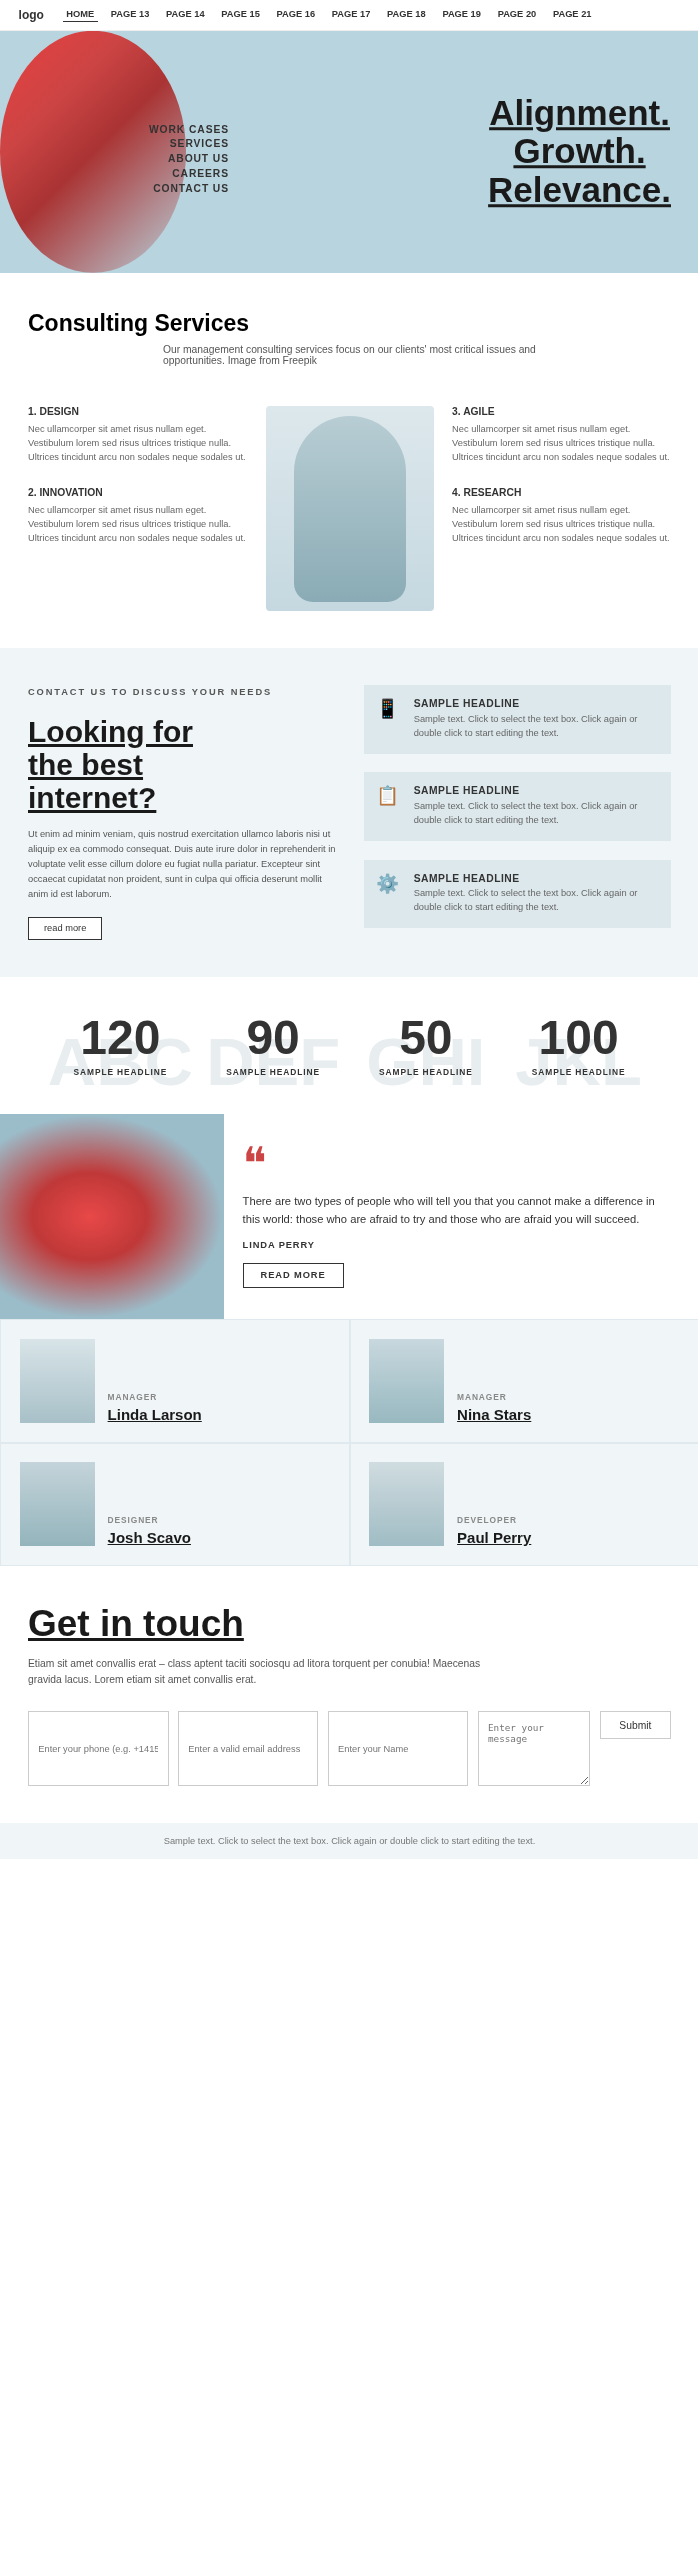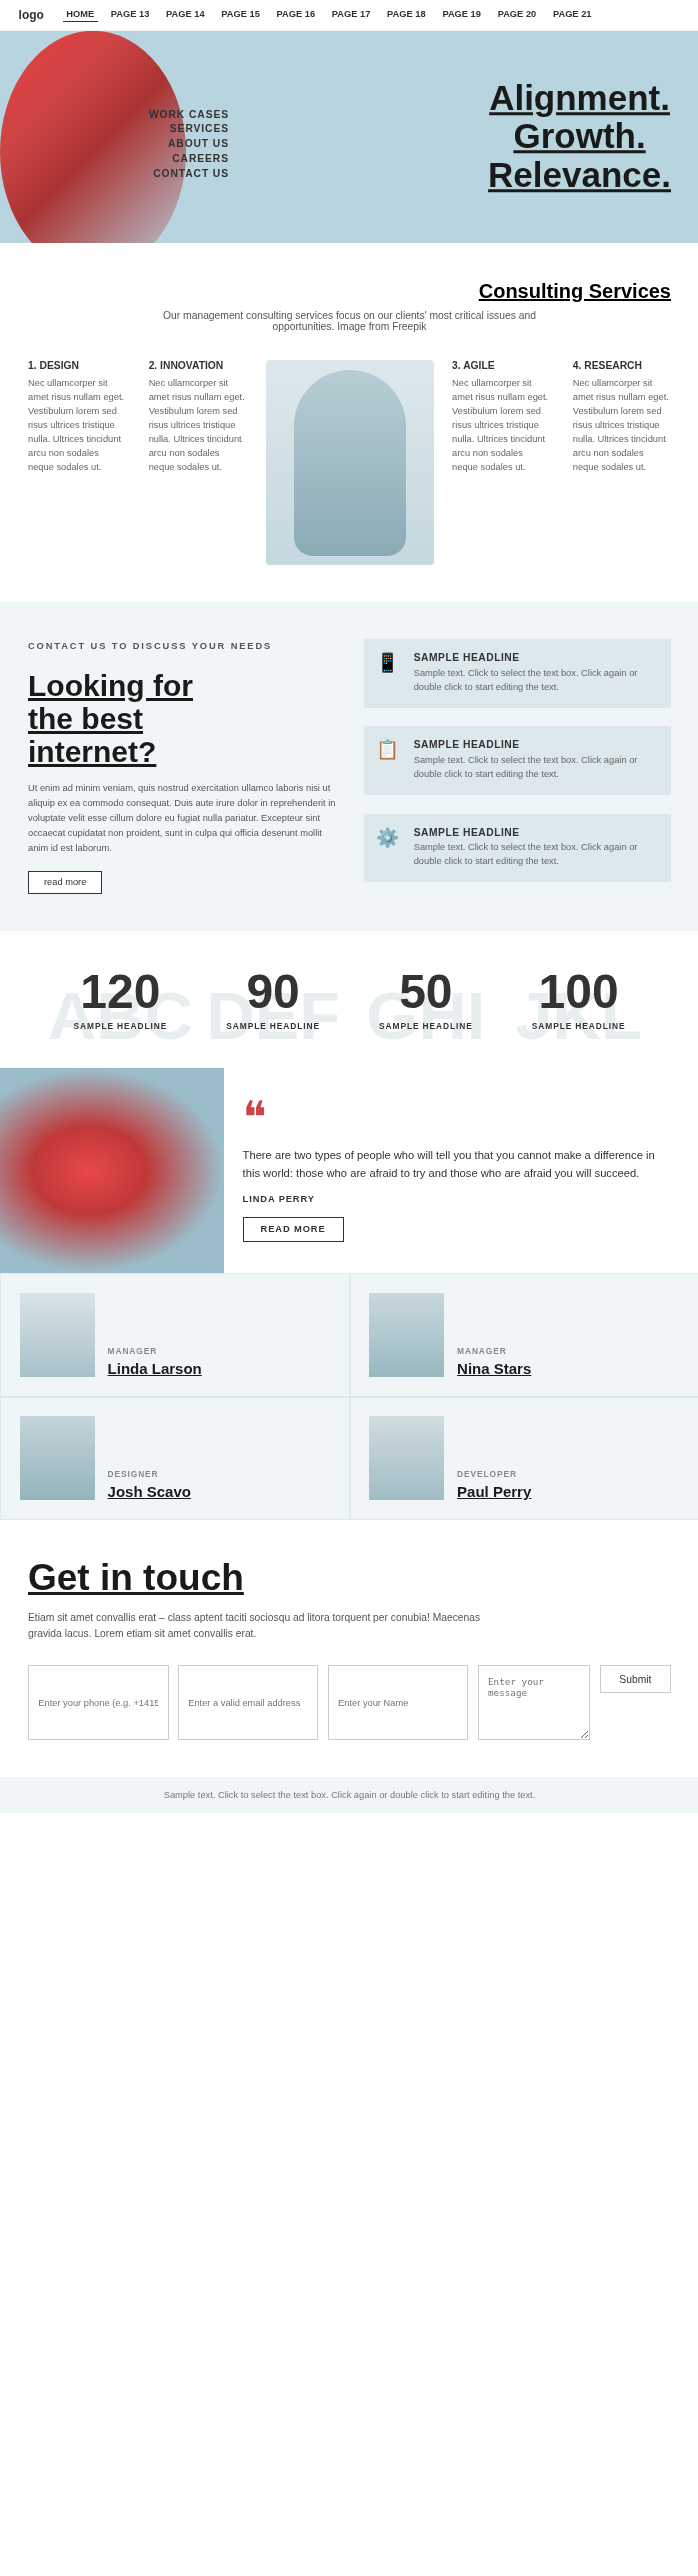--- a/index.html
+++ b/index.html
@@ -32,21 +32,21 @@
       text-decoration: none;
       cursor: pointer;
       padding: 1.9px 3.7px;
     }
     .nav-link.active { color: #333; border-bottom: 1.9px solid #333; }
 
     
     .hero {
       background: #b8d4de;
       position: relative;
-      height: 212px;
+      height: 242px;
       display: flex;
       align-items: center;
       overflow: hidden;
     }
     .hero-image {
       position: absolute;
       left: 0;
       top: 0;
       width: 186px;
       height: 242px;
@@ -85,44 +85,43 @@
       text-decoration: underline;
       text-align: center;
     }
 
     
     .consulting {
       padding: 37px 28px;
       background: #fff;
     }
     .consulting h2 {
-      text-align: right;
-      font-size: 20px;
+      text-align: left;
+      font-size: 23px;
       font-weight: 900;
-      text-decoration: underline;
       margin-bottom: 7.5px;
     }
     .consulting-subtitle {
-      text-align: center;
+      text-align: left;
       font-size: 10.3px;
       color: #555;
-      margin-bottom: 28px;
+      margin-bottom: 40px;
       max-width: 373px;
       margin-left: auto;
       margin-right: auto;
     }
     .consulting-grid {
       display: grid;
       grid-template-columns: 1fr 168px 1fr;
       gap: 18.6px;
       align-items: start;
     }
     .consulting-left, .consulting-right {
       display: flex;
-      flex-direction: row;
+      flex-direction: column;
       gap: 22.4px;
     }
     .consulting-item h3 {
       font-size: 10.3px;
       font-weight: bold;
       color: #333;
       margin-bottom: 5.6px;
     }
     .consulting-item p {
       font-size: 9.3px;

